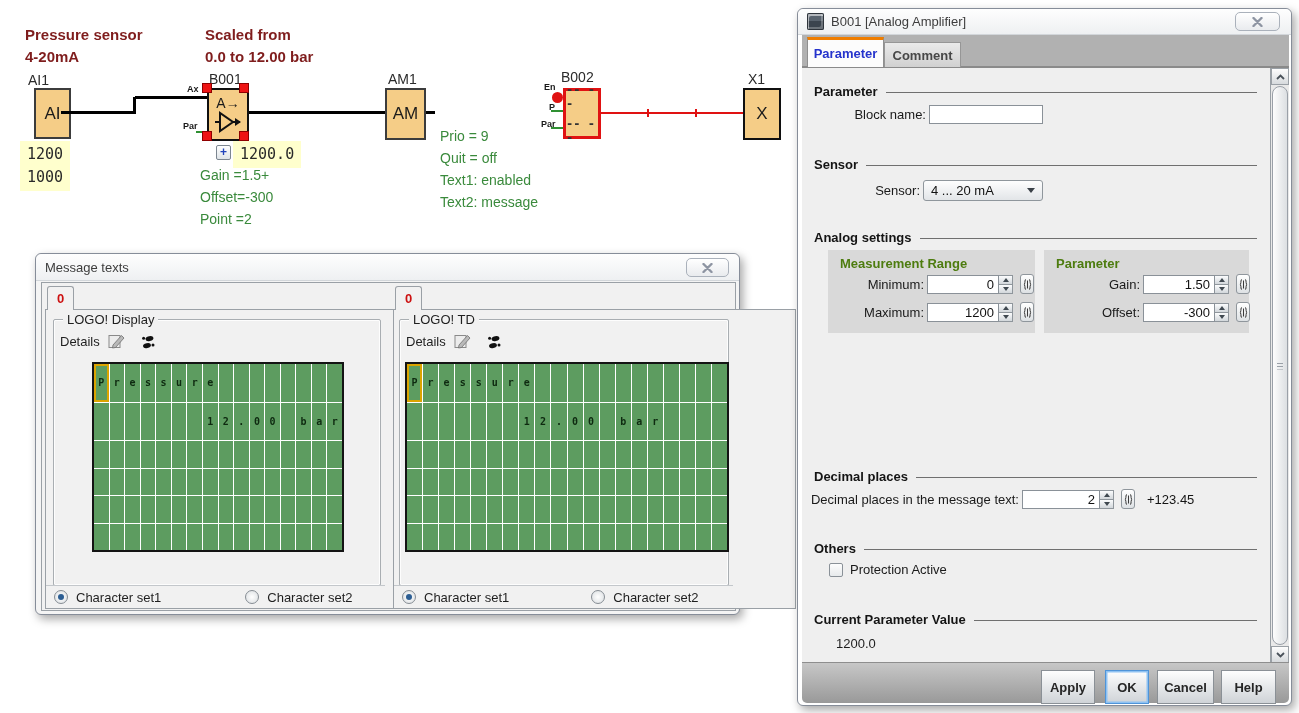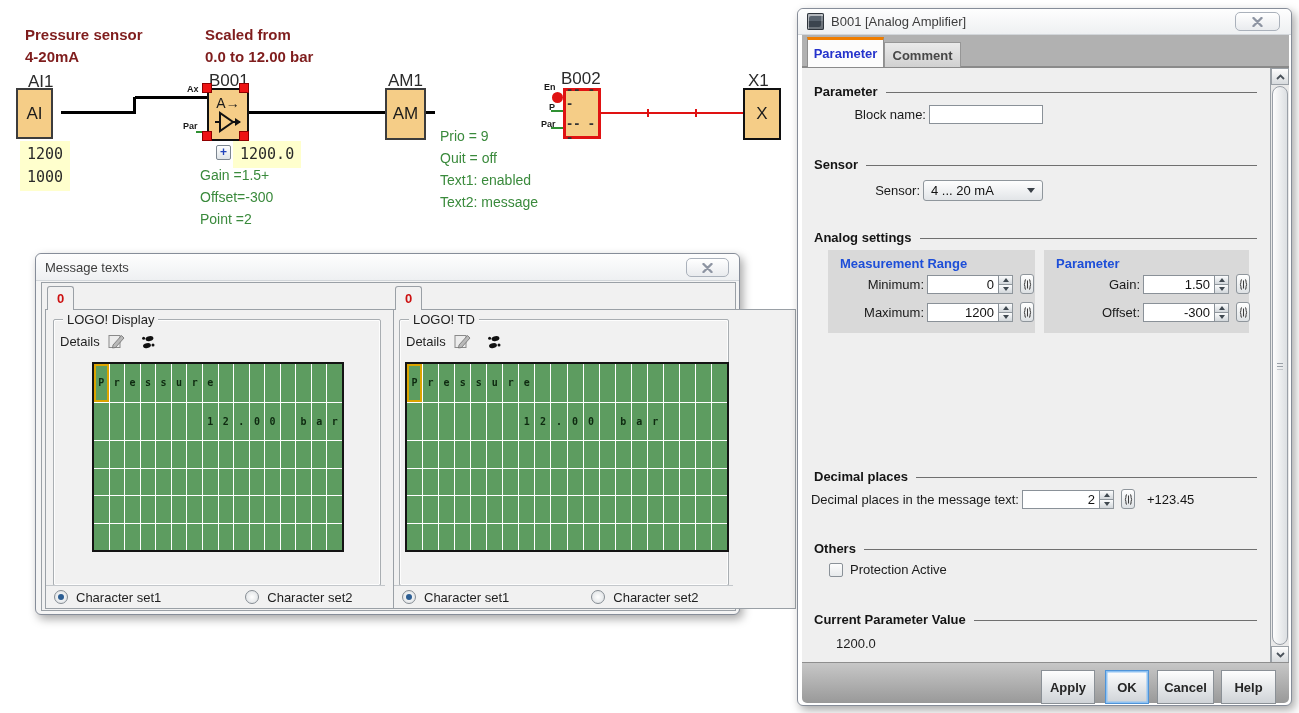--- a/index.html
+++ b/index.html
@@ -3,21 +3,21 @@
 <meta charset="utf-8">
 <style>
   *{margin:0;padding:0;box-sizing:border-box}
   html,body{background:#fff}
   #screen{position:relative;width:1299px;height:713px;background:#ffffff;overflow:hidden;
           font-family:"Liberation Sans",sans-serif;color:#1a1a1a}
   .abs{position:absolute}
 
   
   .caption{position:absolute;font-size:15px;font-weight:bold;line-height:22px;color:#7f1d1d;white-space:pre-line}
-  .blk-label{position:absolute;font-size:17px;color:#2b2b2b}
+  .blk-label{position:absolute;font-size:14px;color:#2b2b2b}
   .blk{position:absolute;background:#f5cd87;border:2px solid #3c3c3c;display:flex;align-items:center;justify-content:center;font-size:17px;color:#1b1b1b}
   .blk.bold-border{border-color:#101010}
   .blk.red-border{border:3px solid #e01212}
   .wire{position:absolute;background:#000}
   .wire.red{background:#e01212}
   .stub-green{position:absolute;background:#2f9032;height:2px}
   .port{position:absolute;font-size:9px;font-weight:bold;color:#1a1a1a}
   .val{position:absolute;background:#ffffcd;font-family:"DejaVu Sans Mono",monospace;font-size:15px;color:#2a2a2a;padding:2px 7px;line-height:23px;white-space:pre-line}
   .green-note{position:absolute;color:#3a8a3c;font-size:14px;white-space:nowrap}
   .handle{position:absolute;width:10px;height:10px;background:#ee1414;border:1.5px solid #8f0000}
@@ -70,21 +70,21 @@
   .spin b{flex:1;display:flex;align-items:center;justify-content:center;background:linear-gradient(#fbfcfd,#d2d7db);border:1px solid #8f969c;border-left:none}
   .spin b + b{border-top:none}
   .tu{width:0;height:0;border-left:3.5px solid transparent;border-right:3.5px solid transparent;border-bottom:4px solid #3f4850}
   .td{width:0;height:0;border-left:3.5px solid transparent;border-right:3.5px solid transparent;border-top:4px solid #3f4850}
   .refbtn{width:14px;height:20px;margin-left:7px;border:1px solid #8f969c;border-radius:3px;background:linear-gradient(#ffffff,#dde1e4);
           display:flex;align-items:center;justify-content:center;flex:none}
   .dd{border:1px solid #8f969c;border-radius:3px;background:linear-gradient(#fefefe,#e2e5e8);height:21px;width:120px;
       display:flex;align-items:center;padding:0 7px;font-size:13px;color:#111}
   .dda{margin-left:auto;width:0;height:0;border-left:4.5px solid transparent;border-right:4.5px solid transparent;border-top:5px solid #3a4148}
   .gpanel{position:absolute;background:#d9d9d9}
-  .gpanel .ptitle{position:absolute;left:12px;top:6px;font-size:13px;font-weight:bold;color:#1d4ed8}
+  .gpanel .ptitle{position:absolute;left:12px;top:6px;font-size:13px;font-weight:bold;color:#4d7c0f}
   .cb{width:14px;height:14px;border:1px solid #8a9198;border-radius:2px;background:linear-gradient(#fdfdfd,#e7eaec);flex:none}
   .preview{margin-left:12px;color:#141414}
   .scrollbar{position:absolute;right:0;top:0;width:19px;height:595px;background:#e9e9e9;border-left:1px solid #9aa0a6;display:flex;flex-direction:column}
   .sbtn{height:17px;border:1px solid #9aa0a6;background:linear-gradient(#fdfdfd,#d7dadd);display:flex;align-items:center;justify-content:center;flex:none}
   .sthumb{flex:1;margin:1px;border:1px solid #9aa0a8;border-radius:8px;background:linear-gradient(90deg,#fdfdfd,#dcdfe2);position:relative}
   .sthumb::after{content:"";position:absolute;left:4px;right:4px;top:50%;height:7px;transform:translateY(-50%);
                  background:repeating-linear-gradient(#9aa0a8 0 1px,transparent 1px 3px)}
   .dfooter{position:absolute;left:4px;top:653px;width:487px;height:41px;background:linear-gradient(#c7c7c7,#999999);
            border-top:1px solid #8e8e8e;border-radius:0 0 5px 5px}
   .btn{position:absolute;top:7px;height:34px;border:1px solid #8a9096;border-radius:0;font-size:13px;font-weight:bold;color:#262626;
@@ -95,21 +95,21 @@
 <body>
 
 <div id="screen">
 
   <div class="caption" style="left:25px;top:24px">Pressure sensor
 4-20mA</div>
   <div class="caption" style="left:205px;top:24px">Scaled from
 0.0 to 12.00 bar</div>
 
   <div class="blk-label" style="left:28px;top:72px">AI1</div>
-  <div class="blk" style="left:16px;top:88px;width:37px;height:51px">
+  <div class="blk" style="left:34px;top:88px;width:37px;height:51px">
     <span>AI</span>
   </div>
   <div class="val" style="left:20px;top:141px">1200
 1000</div>
 
   <div class="wire" style="left:61px;top:111px;width:74px;height:3px"></div>
   <div class="wire" style="left:133px;top:97px;width:3px;height:17px"></div>
   <div class="wire" style="left:135px;top:96px;width:72px;height:3px"></div>
 
   <div class="blk-label" style="left:209px;top:71px">B001</div>

